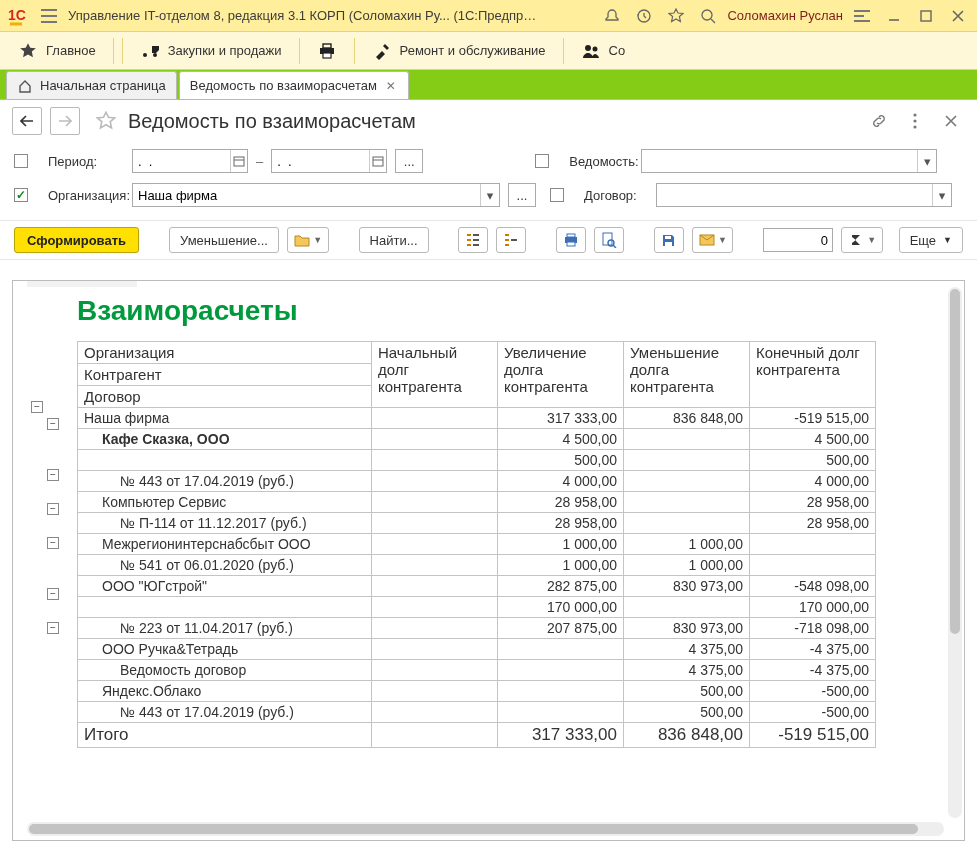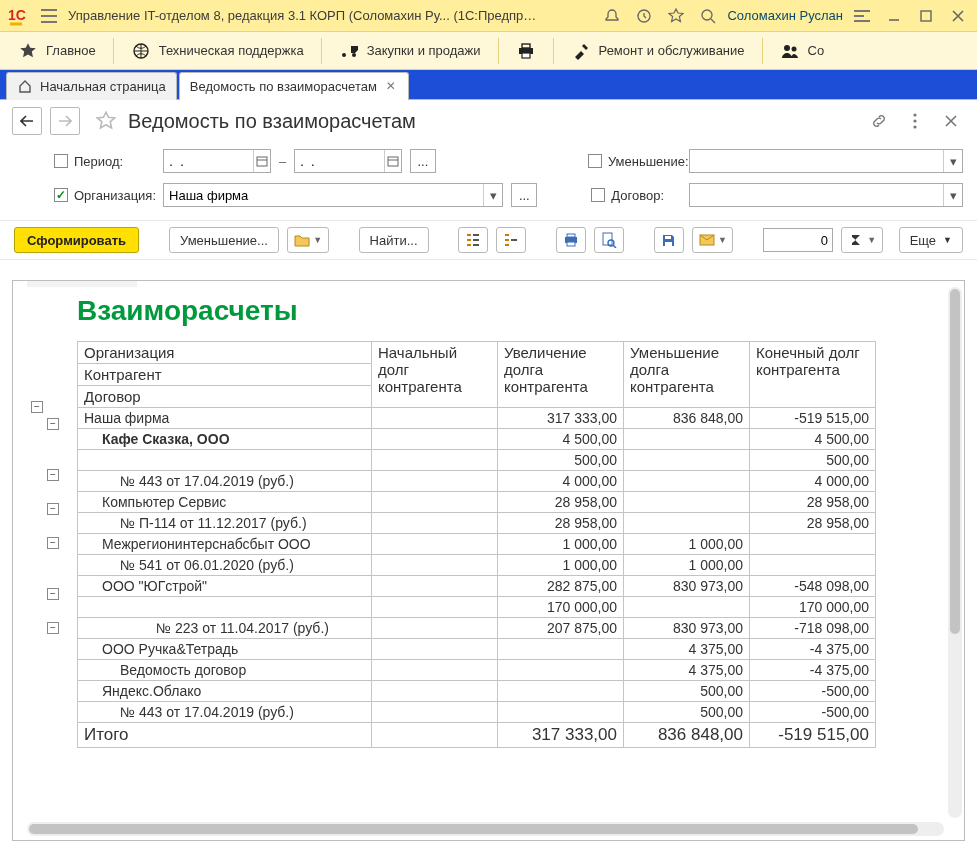--- a/index.html
+++ b/index.html
@@ -4,44 +4,44 @@
 <style>
   *{box-sizing:border-box;margin:0;padding:0;}
   html,body{width:977px;height:855px;font-family:Arial,sans-serif;font-size:13px;color:#333;background:#fff;overflow:hidden;}
   
   .titlebar{height:32px;background:#ffee9b;display:flex;align-items:center;padding:0 6px;border-bottom:1px solid #e5d27a;gap:6px;}
   .titlebar .logo{width:24px;height:24px;color:#d9261c;font-weight:bold;font-size:14px;display:flex;align-items:center;justify-content:center;}
   .titlebar .logo svg{width:24px;height:24px;}
   .tb-btn{width:26px;height:24px;display:flex;align-items:center;justify-content:center;cursor:pointer;color:#555;border-radius:3px;}
   .app-title{flex:0 1 auto;font-size:13px;color:#3d3d3d;white-space:nowrap;overflow:hidden;text-overflow:ellipsis;max-width:470px;}
   .tb-spacer{flex:1;}
-  .tb-user{font-size:13px;color:#0c4a6e;white-space:nowrap;}
+  .tb-user{font-size:13px;color:#7f1d1d;white-space:nowrap;}
   
   .sections{height:38px;background:#fff8d8;display:flex;align-items:center;padding:0 6px;border-bottom:1px solid #e5d27a;gap:2px;}
   .sect-item{height:34px;display:flex;align-items:center;gap:8px;padding:0 12px;cursor:pointer;color:#333;border-radius:3px;}
   .sect-item .ic{width:20px;height:20px;display:flex;align-items:center;justify-content:center;color:#222;}
   .sect-item.star .ic{color:#444;}
   .sections .sep{width:1px;height:26px;background:#e5d27a;margin:0 3px;}
   
-  .tabs{height:30px;background:#1d4ed8;display:flex;align-items:center;padding:0 6px;border-bottom:1px solid #b9b9b9;}
+  .tabs{height:30px;background:#84cc16;display:flex;align-items:flex-start;padding:0 6px;border-bottom:1px solid #b9b9b9;}
   .tab{height:28px;display:flex;align-items:center;gap:7px;padding:0 10px;border:1px solid #b9b9b9;border-bottom:none;background:#f1f1f1;margin-right:2px;border-radius:3px 3px 0 0;position:relative;top:1px;cursor:pointer;}
   .tab.active{background:#fff;}
   .tab .close{width:14px;height:14px;display:flex;align-items:center;justify-content:center;color:#777;cursor:pointer;font-size:12px;}
   .tab .ic{width:16px;height:16px;display:flex;align-items:center;justify-content:center;color:#555;}
   
   .page-head{height:42px;background:#fff;display:flex;align-items:center;padding:0 12px;gap:8px;}
   .navbtn{width:30px;height:28px;border:1px solid #b9b9b9;background:#fff;display:flex;align-items:center;justify-content:center;cursor:pointer;border-radius:2px;color:#333;}
   .navbtn.disabled{color:#bdbdbd;cursor:default;}
   .page-title{font-size:20px;color:#333;}
   .page-head .spacer{flex:1;}
   .head-act{width:28px;height:28px;display:flex;align-items:center;justify-content:center;cursor:pointer;color:#666;}
   
   .filters{padding:2px 14px 8px;}
   .frow{display:flex;align-items:center;height:34px;}
-  .fblock{display:flex;align-items:center;gap:6px;margin-left:40px;}
+  .fblock{display:flex;align-items:center;gap:20px;}
   .chk{width:14px;height:14px;border:1px solid #888;background:#fff;display:flex;align-items:center;justify-content:center;cursor:pointer;}
   .chk.on::after{content:"✓";color:#0a8a15;font-size:12px;font-weight:bold;}
   .lbl{font-size:13px;color:#333;}
   .inp{height:24px;border:1px solid #aaa;background:#fff;display:flex;align-items:center;position:relative;}
   .inp input{border:none;outline:none;font-size:13px;padding:0 5px;width:100%;}
   .inp .ibtn{width:20px;height:22px;border-left:1px solid #ccc;display:flex;align-items:center;justify-content:center;cursor:pointer;color:#555;background:#fff;}
   .smallbtn{width:28px;height:24px;border:1px solid #aaa;background:#fff;display:flex;align-items:center;justify-content:center;cursor:pointer;}
   .dash{margin:0 8px;color:#666;}
   
   .toolbar{height:40px;display:flex;align-items:center;padding:0 14px;gap:8px;border-top:1px solid #e7e7e7;border-bottom:1px solid #e7e7e7;background:#fff;}
@@ -137,29 +137,20 @@
 <div class="sections">
   <div class="sect-item star">
     <span class="ic">
         <svg width="18" height="18" viewBox="0 0 16 16">
           <path d="M8 1l2 4 5 .5-3.6 3 1 5L8 11l-4.4 2.5 1-5L1 5.5 6 5z" fill="#444"></path>
         </svg>
       </span>
     <span>Главное</span>
   </div>
   <div class="sep"></div>
-  <div class="sect-item">
-    <span class="ic">
-        <svg width="18" height="18" viewBox="0 0 18 18">
-          <circle cx="9" cy="9" r="7" fill="none" stroke="#222" stroke-width="1.4"></circle>
-          <path d="M2 9h14M9 2v14M4 4c3 3 7 3 10 0M4 14c3-3 7-3 10 0" stroke="#222" stroke-width="1" fill="none"></path>
-        </svg>
-      </span>
-    <span>Техническая поддержка</span>
-  </div>
   <div class="sep"></div>
   <div class="sect-item">
     <span class="ic">
         <svg width="20" height="16" viewBox="0 0 20 16">
           <path d="M1 3h11v7h4l3-3v-4H1z" fill="#222"></path>
           <circle cx="5" cy="12" r="2" fill="#222"></circle>
           <circle cx="15" cy="12" r="2" fill="#222"></circle>
         </svg>
       </span>
     <span>Закупки и продажи</span>
@@ -270,21 +261,21 @@
           <svg width="12" height="12" viewBox="0 0 12 12">
             <rect x="1" y="2" width="10" height="9" fill="none" stroke="#666"></rect>
             <path d="M1 5h10" stroke="#666"></path>
           </svg>
         </div>
     </div>
     <div class="smallbtn" style="margin-left:8px;">...</div>
     <div style="flex:0 0 112px;"></div>
     <div class="fblock" style="width:106px;">
       <div class="chk"></div>
-      <span class="lbl">Уменьшение:</span>
+      <span class="lbl">Ведомость:</span>
     </div>
     <div class="inp" style="width:296px;">
       <input value="" style="">
       <div class="ibtn">▾</div>
     </div>
   </div>
   <div class="frow">
     <div class="fblock" style="width:118px;">
       <div class="chk on"></div>
       <span class="lbl">Организация:</span>
@@ -479,21 +470,21 @@
             <td class="num">-548 098,00</td>
           </tr>
           <tr>
             <td style="padding-left: 42px;"></td>
             <td class="num"></td>
             <td class="num">170 000,00</td>
             <td class="num"></td>
             <td class="num">170 000,00</td>
           </tr>
           <tr>
-            <td style="padding-left: 42px; text-align: center;">№ 223 от 11.04.2017 (руб.)</td>
+            <td style="padding-left: 42px;">№ 223 от 11.04.2017 (руб.)</td>
             <td class="num"></td>
             <td class="num">207 875,00</td>
             <td class="num">830 973,00</td>
             <td class="num">-718 098,00</td>
           </tr>
           <tr>
             <td style="padding-left: 24px;">ООО Ручка&amp;Тетрадь</td>
             <td class="num"></td>
             <td class="num"></td>
             <td class="num">4 375,00</td>

